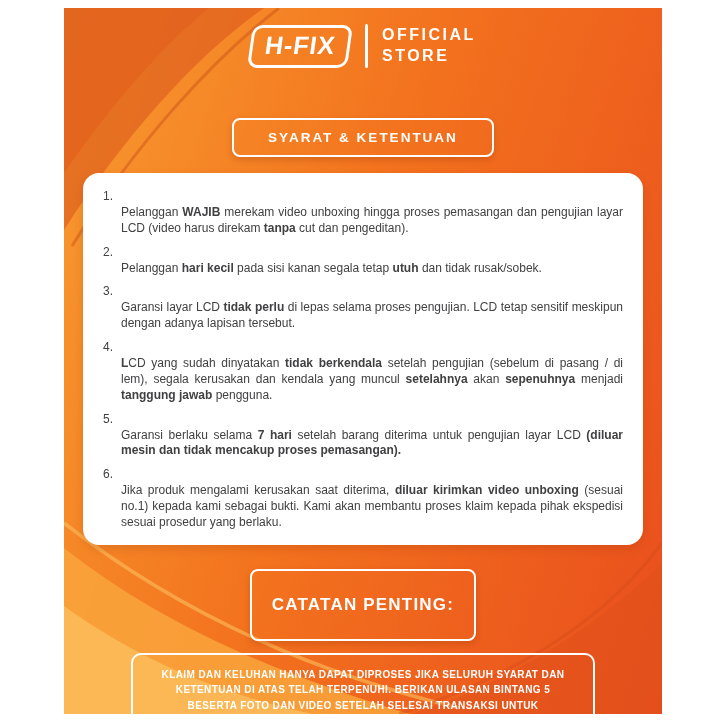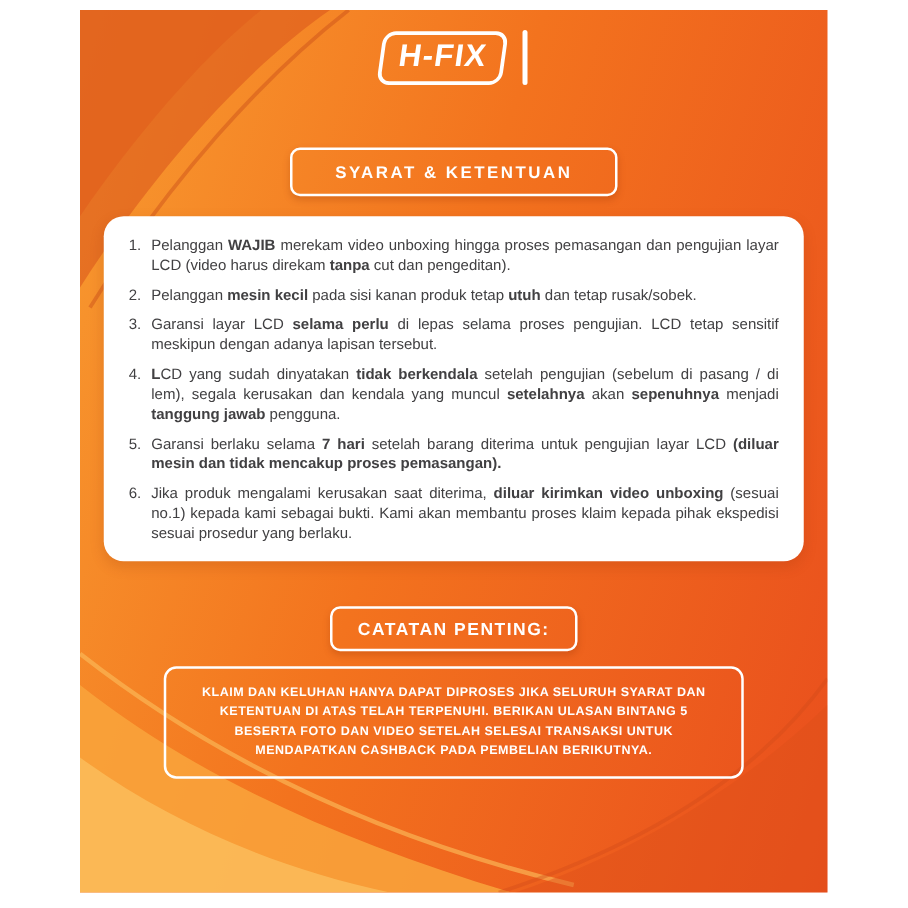--- a/index.html
+++ b/index.html
@@ -25,32 +25,32 @@
   }
   .logo-divider { width:3.5px; height:44px; background:#ffffff; border-radius:2px; }
   .store-name { color:#ffffff; font-weight:bold; font-size:16px; letter-spacing:2.5px; line-height:1.3; }
   
   .outline-box {
     border:2.5px solid #ffffff; border-radius:8px; color:#ffffff;
     font-weight:bold; text-align:center;
     box-shadow:0 3px 6px rgba(140,45,0,0.25);
   }
   .title-box { margin-top:50px; padding:10px 34px; font-size:13.5px; letter-spacing:2px; }
-  .catatan-box { margin-top:36px; padding:8px 20px; font-size:14px; letter-spacing:1.2px; }
+  .catatan-box { margin-top:24px; padding:24px 20px; font-size:17px; letter-spacing:1.2px; }
   
   .card {
     margin-top:16px; width:560px; box-sizing:border-box;
     background:#ffffff; border-radius:16px; padding:16px 20px 14px;
     box-shadow:0 4px 10px rgba(140,45,0,0.18);
     color:#414042; font-size:12px; line-height:1.32;
   }
   .term { display:flex; margin-bottom:8px; }
   .term:last-child { margin-bottom:0; }
   .term-num { width:18px; flex:none; }
-  .term-text { flex:1; text-align:justify; }
+  .term-text { flex:1; text-align:justify;margin-top:16px; }
   .b { font-weight:bold; }
   
   .notes-box {
     margin-top:12px; width:464px; box-sizing:border-box;
     border:2.5px solid #ffffff; border-radius:10px; padding:12px 18px;
     color:#ffffff; text-align:center; font-size:10px; line-height:1.55;
     letter-spacing:0.4px;
   }
   .note-p { margin:0 0 10px; }
   .note-p:last-child { margin-bottom:0; font-weight:bold; }
@@ -72,37 +72,41 @@
 
     <path d="M598,706 L598,556 C522,628 438,676 348,706 Z" fill="#DE501B" opacity="0.45"></path>
     <path d="M335,706 C452,668 542,612 598,535" stroke="#D24C18" stroke-width="3" fill="none" opacity="0.4"></path>
   </svg>
 
   <div class="content">
 
     <div class="header">
       <div class="logo-box">H-FIX</div>
       <div class="logo-divider"></div>
+      <div class="store-name">
+        <div>OFFICIAL</div>
+        <div>STORE</div>
+      </div>
     </div>
 
     <div class="outline-box title-box">SYARAT &amp; KETENTUAN</div>
 
     <div class="card">
       <div>
           <div class="term">
             <div class="term-num">1.</div>
             <div class="term-text"><span>Pelanggan </span><span class="b">WAJIB</span><span> merekam video unboxing hingga proses pemasangan dan pengujian layar LCD (video harus direkam </span><span class="b">tanpa</span><span> cut dan pengeditan).</span></div>
           </div>
           <div class="term">
             <div class="term-num">2.</div>
-            <div class="term-text"><span>Pelanggan </span><span class="b">mesin kecil</span><span> pada sisi kanan produk tetap </span><span class="b">utuh</span><span> dan tetap rusak/sobek.</span></div>
+            <div class="term-text"><span>Pelanggan </span><span class="b">hari kecil</span><span> pada sisi kanan segala tetap </span><span class="b">utuh</span><span> dan tidak rusak/sobek.</span></div>
           </div>
           <div class="term">
             <div class="term-num">3.</div>
-            <div class="term-text"><span>Garansi layar LCD </span><span class="b">selama perlu</span><span> di lepas selama proses pengujian. LCD tetap sensitif meskipun dengan adanya lapisan tersebut.</span></div>
+            <div class="term-text"><span>Garansi layar LCD </span><span class="b">tidak perlu</span><span> di lepas selama proses pengujian. LCD tetap sensitif meskipun dengan adanya lapisan tersebut.</span></div>
           </div>
           <div class="term">
             <div class="term-num">4.</div>
             <div class="term-text"><span class="b">L</span><span>CD yang sudah dinyatakan </span><span class="b">tidak berkendala</span><span> setelah pengujian (sebelum di pasang / di lem), segala kerusakan dan kendala yang muncul </span><span class="b">setelahnya</span><span> akan </span><span class="b">sepenuhnya</span><span> menjadi </span><span class="b">tanggung jawab</span><span> pengguna.</span></div>
           </div>
           <div class="term">
             <div class="term-num">5.</div>
             <div class="term-text"><span>Garansi berlaku selama </span><span class="b">7 hari</span><span> setelah barang diterima untuk pengujian layar LCD </span><span class="b">(diluar mesin dan tidak mencakup proses pemasangan).</span></div>
           </div>
           <div class="term">

